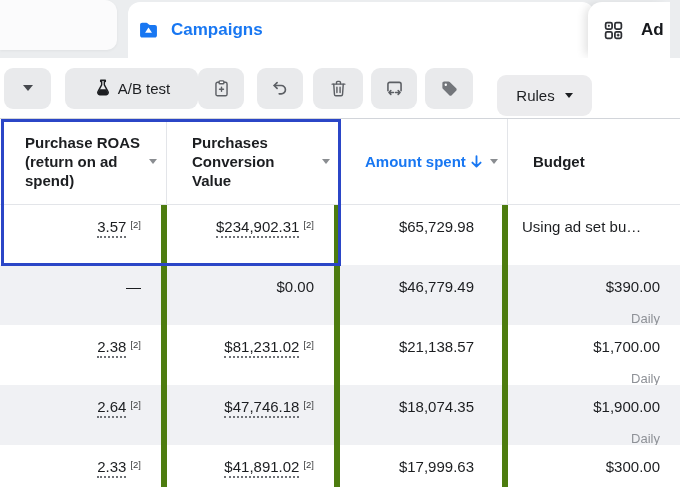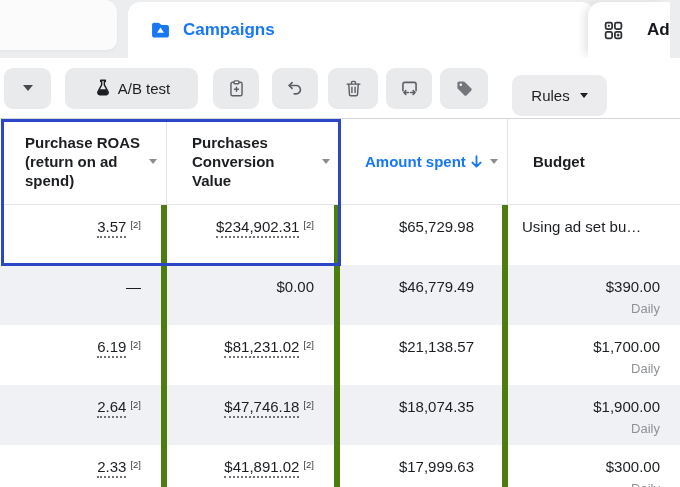--- a/index.html
+++ b/index.html
@@ -14,26 +14,26 @@
   
   .tabbar { position: relative; height: 58px; background: #ebedef; }
   .partial-tab {
     position: absolute; left: 0; top: 0; width: 117px; height: 50px;
     background: #fbfbfc; border-radius: 0 12px 10px 0;
     box-shadow: 0 1px 3px rgba(0,0,0,0.05);
   }
   .campaigns-tab {
     position: absolute; left: 128px; top: 2px; width: 466px; height: 56px;
     background: #ffffff; border-radius: 12px 12px 0 0;
-    display: flex; align-items: center; padding-left: 21px; gap: 11px;
+    display: flex; align-items: center; padding-left: 9px; gap: 11px;
   }
   .ads-tab {
     position: absolute; left: 588px; top: 2px; width: 82px; height: 56px;
     background: #ffffff; border-radius: 14px 0 0 0;
-    display: flex; align-items: center; padding-left: 15px; gap: 23px;
+    display: flex; align-items: center; padding-left: 15px; gap: 17px;
     box-shadow: -6px 0 10px -3px rgba(0,0,0,0.12);
   }
   .tab-label-active { font-size: 17px; font-weight: 700; color: #1877f2; }
   .tab-label-dark   { font-size: 17px; font-weight: 700; color: #16181c; }
 
   
   .toolbar {
     position: absolute; top: 58px; left: 0; width: 680px; height: 60px;
     background: #ffffff; display: flex; align-items: center; padding-left: 4px;
   }
@@ -82,21 +82,21 @@
   .cell {
     padding: 13px 20px 0 10px; text-align: right;
     font-size: 15px; border-right: 6px solid #4d7c0f;
     white-space: nowrap; overflow: hidden;
   }
   .cell.spent { padding-right: 28px; }
   .cell:last-child { border-right: none; }
   .cell.left { text-align: left; padding-left: 14px; }
   .u { border-bottom: 2px dotted #6e7176; padding-bottom: 1px; cursor: pointer; }
   .note { font-size: 9.5px; color: #3a3b3c; margin-left: 4px; position: relative; top: -4px; }
-  .sub { font-size: 13px; color: #8e9197; margin-top: 6px; }
+  .sub { font-size: 13px; color: #8e9197; margin-top: 16px; }
 
   .sel-box {
     position: absolute; left: 1px; top: 0; width: 340px; height: 147px;
     border: 3px solid #2b46c7; pointer-events: none;
   }
 
   svg { display: block; }
 </style>
 </head>
 <body>
@@ -128,21 +128,21 @@
     <span class="tab-label-dark">Ad</span>
   </div>
 </div>
 
 <div class="toolbar">
 
   <div class="tb-btn" style="width:47px; margin-right:14px;">
     <span class="caret"></span>
   </div>
 
-  <div class="tb-btn" style="width:133px; margin-right:15px; gap:5px;">
+  <div class="tb-btn" style="width:133px; gap:5px;">
     <span>
       <svg width="20" height="20" viewBox="0 0 24 24">
         <path d="M9.2 2.6h5.6v1.6h-1.2v4l4.4 8.2c.9 1.6-.3 3.6-2.1 3.6H8.1c-1.8 0-3-2-2.1-3.6l4.4-8.2v-4H9.2V2.6z" fill="none" stroke="#1c1e21" stroke-width="1.7" stroke-linejoin="round"></path>
         <path d="M8.2 13.4h7.6l2.1 4c.5.9-.2 2-1.2 2H7.3c-1 0-1.7-1.1-1.2-2l2.1-4z" fill="#1c1e21"></path>
       </svg>
     </span>
     <span class="lbl">A/B test</span>
   </div>
 
   <div class="tb-btn" style="width:46px; margin-right:13px;">
@@ -253,21 +253,21 @@
       <span>$46,779.49</span>
     </div>
     <div class="cell">
       <div>$390.00</div>
       <div class="sub">Daily</div>
     </div>
   </div>
 
   <div class="t-row">
     <div class="cell">
-      <span class="u">6.19</span><span class="note">[2]</span>
+      <span class="u">2.38</span><span class="note">[2]</span>
     </div>
     <div class="cell">
       <span class="u">$81,231.02</span><span class="note">[2]</span>
     </div>
     <div class="cell spent">
       <span>$21,138.57</span>
     </div>
     <div class="cell">
       <div>$1,700.00</div>
       <div class="sub">Daily</div>

